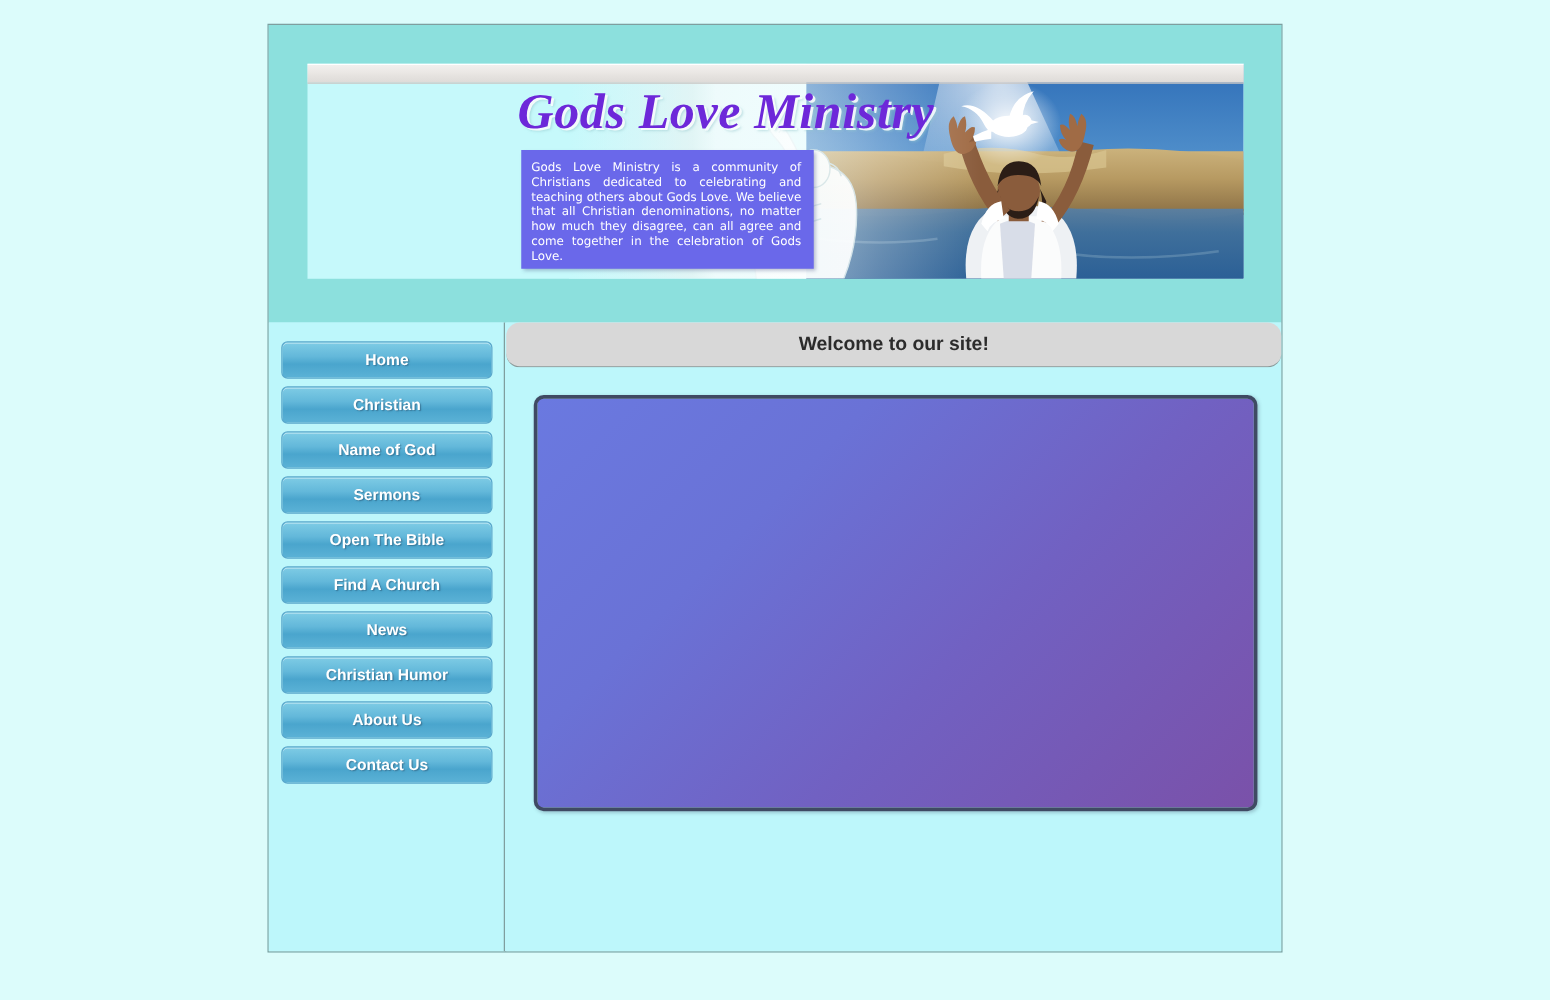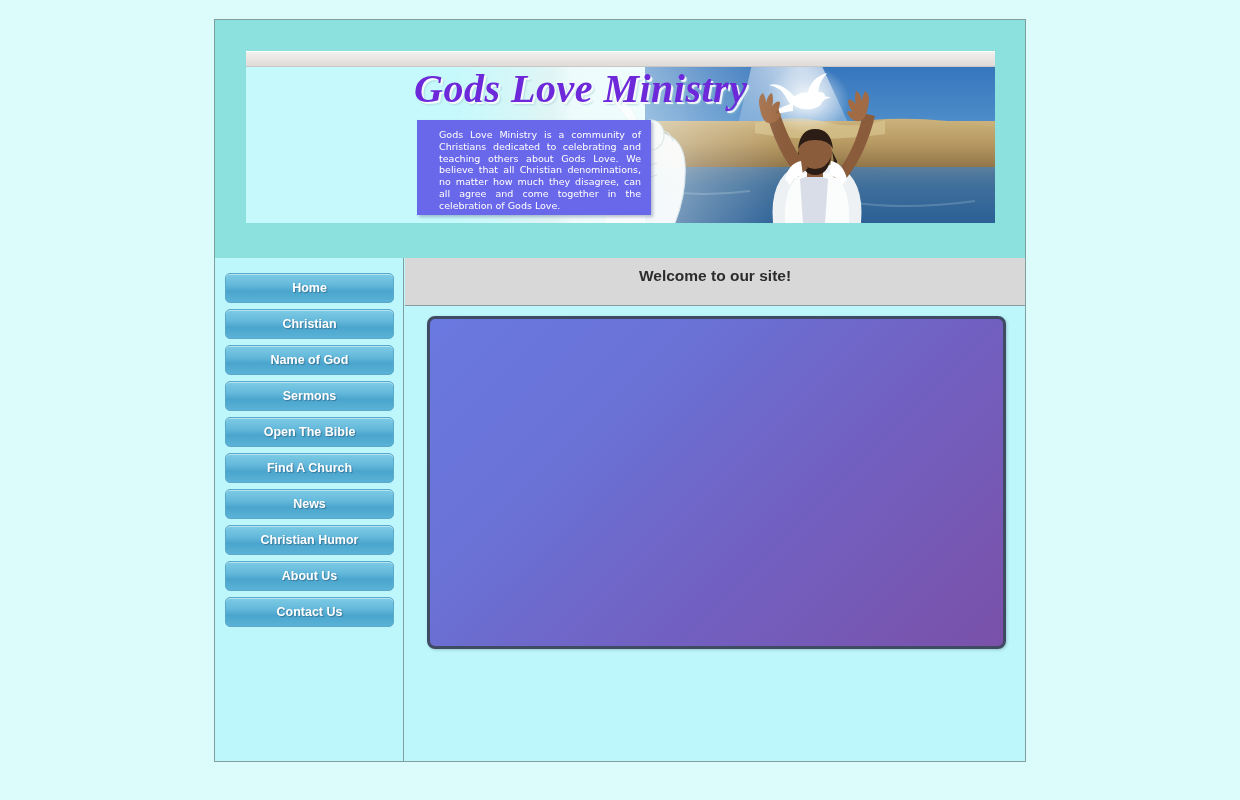--- a/index.html
+++ b/index.html
@@ -85,21 +85,21 @@
 
   #banner-blurb {
     position: absolute;
     left: 171px;
     top: 69px;
     width: 234px;
     height: 95px;
     z-index: 5;
     background: #6a68ea;
     box-sizing: border-box;
-    padding: 9px 10px 6px 22px;
+    padding: 9px 10px 6px 8px;
     color: #ffffff;
     font-family: "DejaVu Sans", sans-serif;
     font-size: 9.5px;
     line-height: 11.8px;
     text-align: justify;
     box-shadow: 2px 2px 3px rgba(60,70,120,0.35);
   }
 
   
   #body-row {
@@ -150,29 +150,30 @@
     top: 0;
     width: 620px;
     height: 503px;
     background: #bdf7fb;
   }
   #content-header {
     position: absolute;
     left: 0;
     top: 0;
     width: 620px;
-    height: 48px;
+    height: 36px;
     background: #d8d8d8;
     border-bottom: 1px solid #8b9a9a;
     box-sizing: border-box;
     color: #2c2c2c;
     font-size: 15.5px;
     font-weight: bold;
     line-height: 35px;
     text-align: center;
+    border-radius: 11px;
   }
   #content-panel {
     position: absolute;
     left: 22px;
     top: 58px;
     width: 579px;
     height: 333px;
     border-radius: 8px;
     border: 3px solid #3f4a63;
     box-sizing: border-box;

